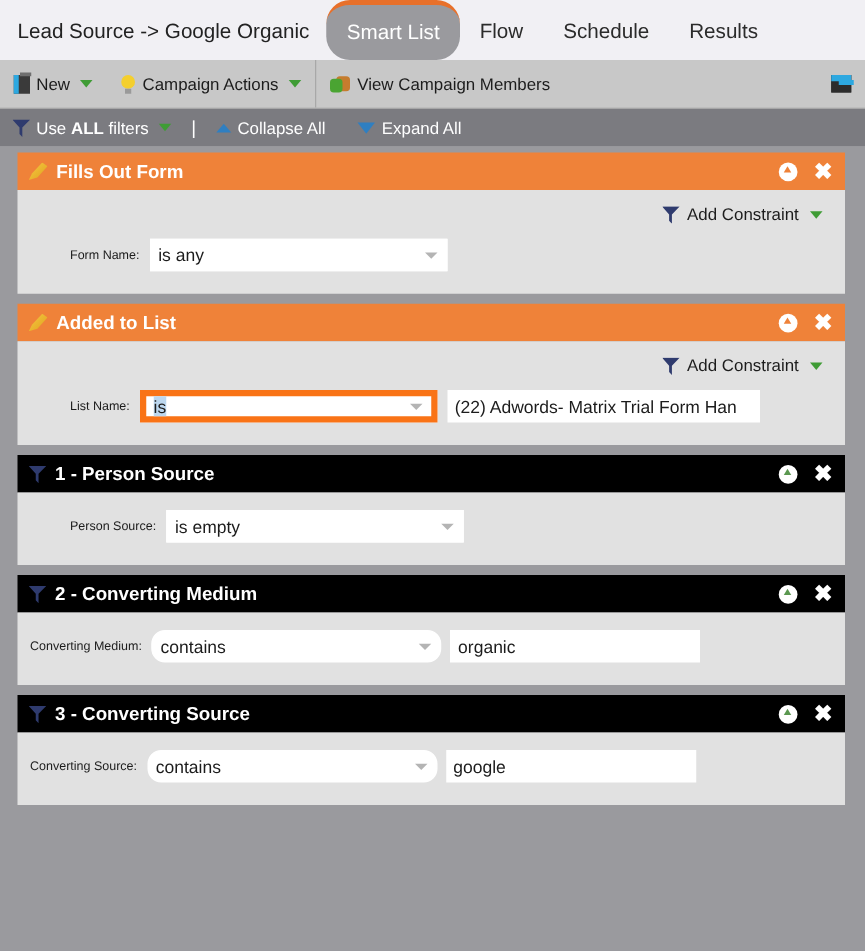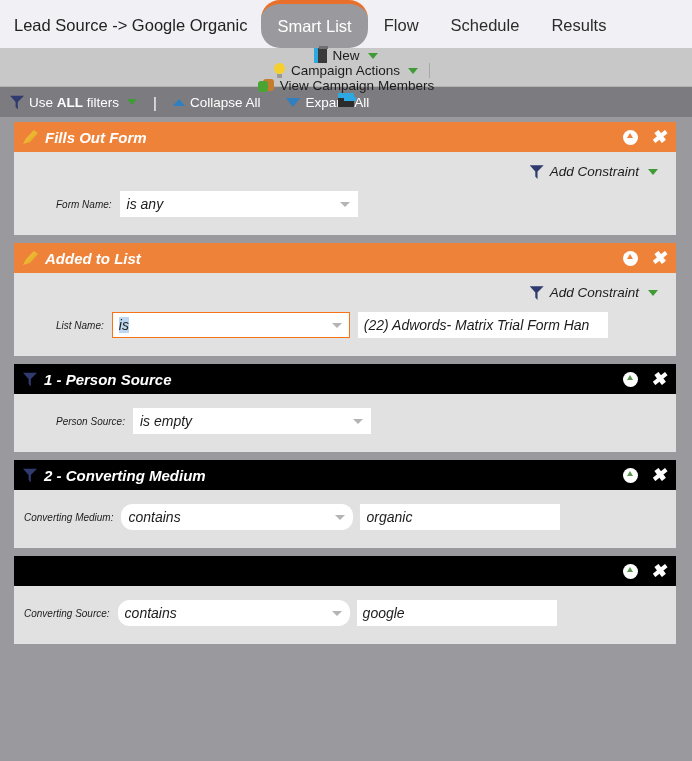--- a/index.html
+++ b/index.html
@@ -31,21 +31,21 @@
   .tab.active {
     background: #9a9a9e; color: #ffffff;
     border-top: 4px solid #e8702a;
   }
 
   
   .actionbar {
     display: flex; align-items: center;
     height: 39px; background: #c8c8c8;
     border-bottom: 1px solid #b2b2b2;
-    font-size: 13.5px; color: #1c1c1c; flex-direction: column;
+    font-size: 13.5px; color: #1c1c1c;
   }
   .abitem {
     display: flex; align-items: center; gap: 5px;
     padding: 0 11px; height: 100%;
     white-space: nowrap;
   }
   .abitem.sep-right { border-right: 1px solid #a8a8a8; }
   .abitem.disabled { color: #8e8e8e; }
   .caret-green {
     width: 0; height: 0; margin-left: 3px;
@@ -99,21 +99,21 @@
     border-bottom: 7px solid #2f7fc1;
   }
   .tri-down-blue {
     width: 0; height: 0;
     border-left: 7px solid transparent;
     border-right: 7px solid transparent;
     border-top: 9px solid #2f7fc1;
   }
 
   
-  .canvas { background: #9a9a9e; padding: 5px 0 0 14px; font-style: italic; }
+  .canvas { background: #9a9a9e; padding: 5px 0 0 14px; }
   .panel { width: 662px; margin-bottom: 8px; }
   .panel-head {
     height: 30px; display: flex; align-items: center;
     padding: 0 10px 0 9px;
     color: #ffffff; font-size: 15px; font-weight: bold;
   }
   .panel.orange .panel-head { background: #ef8239; }
   .panel.green  .panel-head { background: #000000; }
   .panel-title { display: flex; align-items: center; gap: 7px; }
   .head-actions { margin-left: auto; display: flex; align-items: center; gap: 13px; }
@@ -161,21 +161,21 @@
     padding: 0 22px 0 6px;
     font-size: 14px; color: #1c1c1c;
   }
   .combo .arrow {
     position: absolute; right: 7px; top: 50%; margin-top: -2px;
     width: 0; height: 0;
     border-left: 5px solid transparent;
     border-right: 5px solid transparent;
     border-top: 5px solid #b4b4b4;
   }
-  .combo.focused { border: 1px solid #f97316; }
+  .combo.focused { border: 5px solid #f97316; }
   .sel { background: #bcd7ef; }
 
   .txtbox {
     height: 26px; background: #ffffff;
     display: flex; align-items: center;
     padding: 0 6px; font-size: 14px; color: #1c1c1c;
     white-space: nowrap; overflow: hidden;
   }
 
   .w-form  { width: 238px; }
@@ -349,20 +349,24 @@
         </div>
         <div class="txtbox w-val2">
           <span>organic</span>
         </div>
       </div>
     </div>
   </div>
 
   <div class="panel green">
     <div class="panel-head">
+      <span class="panel-title">
+        <span class="funnel"></span>
+        <span>3 - Converting Source</span>
+      </span>
       <span class="head-actions">
         <span class="btn-up"></span>
         <span class="btn-x">✖</span>
       </span>
     </div>
     <div class="panel-body">
       <div class="field-row">
         <span class="field-label">Converting Source:</span>
         <div class="combo w-op">
           <span>contains</span>

